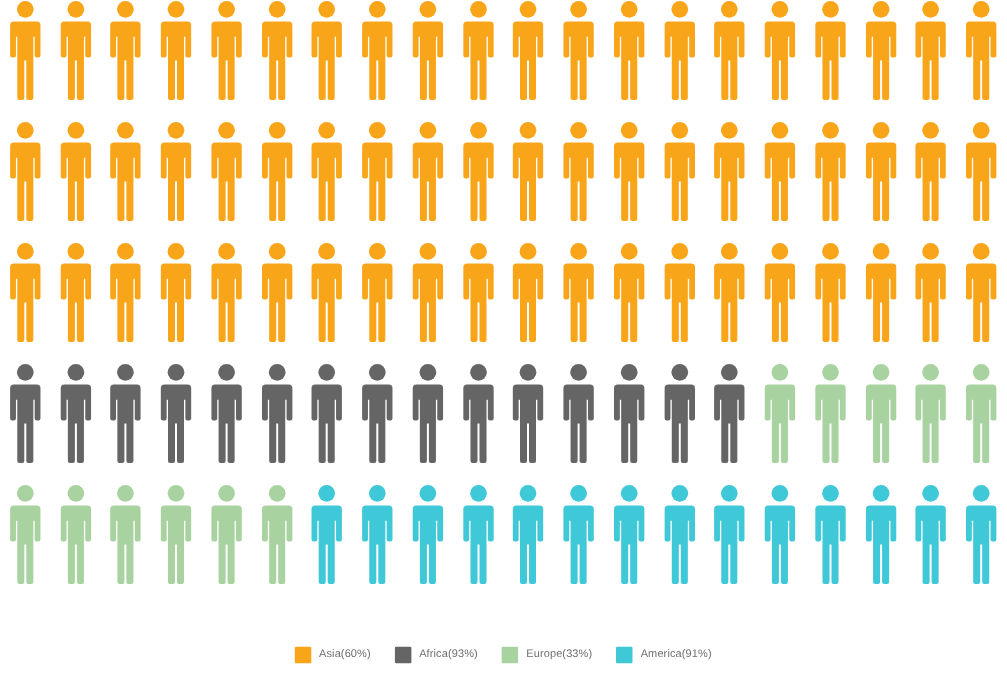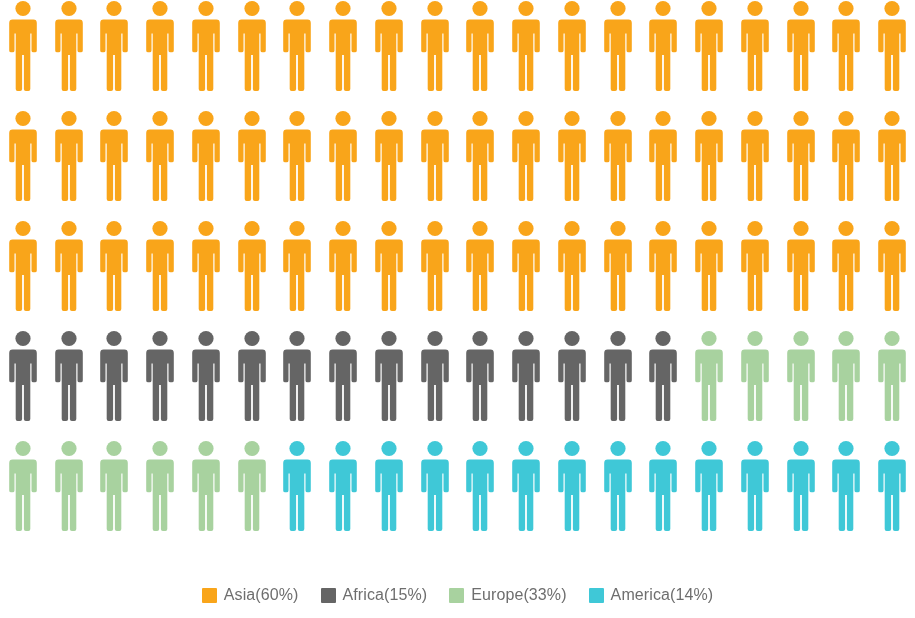--- a/index.html
+++ b/index.html
@@ -76,21 +76,21 @@
 
   .legend-swatch {
     width: 15px;
     height: 15px;
     flex: 0 0 auto;
     border-radius: 1px;
   }
 
   .legend-label {
     font-family: "Liberation Sans", sans-serif;
-    font-size: 16px;
+    font-size: 10px;
     line-height: 1;
     color: #6e6e6e;
     letter-spacing: 0.1px;
   }
 </style>
 </head>
 <body>
 
 <div id="chart-root">
 
@@ -697,25 +697,25 @@
       </div>
     </div>
 
   <div id="chart-legend">
       <div class="legend-item">
         <span class="legend-swatch" style="background: rgb(249, 165, 26);"></span>
         <span class="legend-label">Asia(60%)</span>
       </div>
       <div class="legend-item">
         <span class="legend-swatch" style="background: rgb(101, 101, 101);"></span>
-        <span class="legend-label">Africa(15%)</span>
+        <span class="legend-label">Africa(93%)</span>
       </div>
       <div class="legend-item">
         <span class="legend-swatch" style="background: rgb(168, 210, 159);"></span>
         <span class="legend-label">Europe(33%)</span>
       </div>
       <div class="legend-item">
         <span class="legend-swatch" style="background: rgb(63, 200, 215);"></span>
-        <span class="legend-label">America(14%)</span>
+        <span class="legend-label">America(91%)</span>
       </div>
     </div>
 
 </div>
 
 </body></html>

